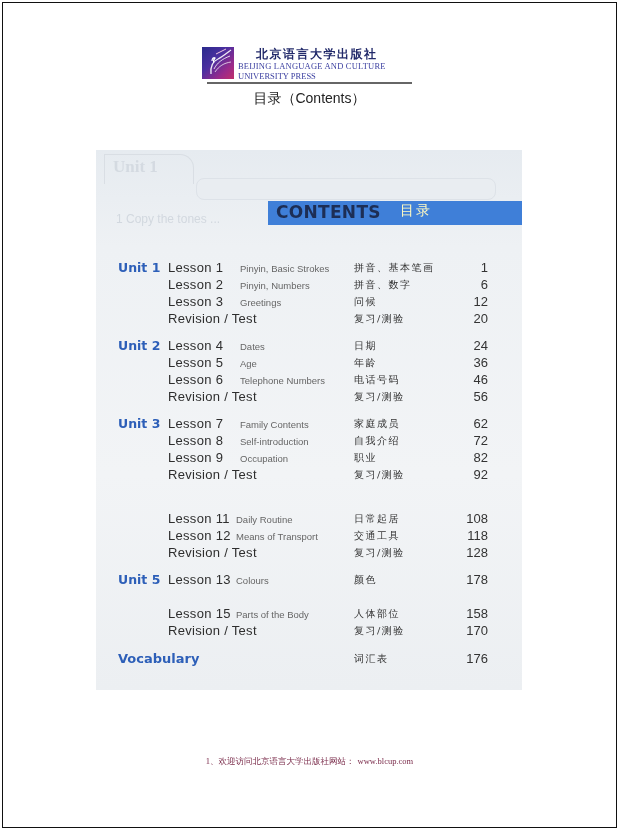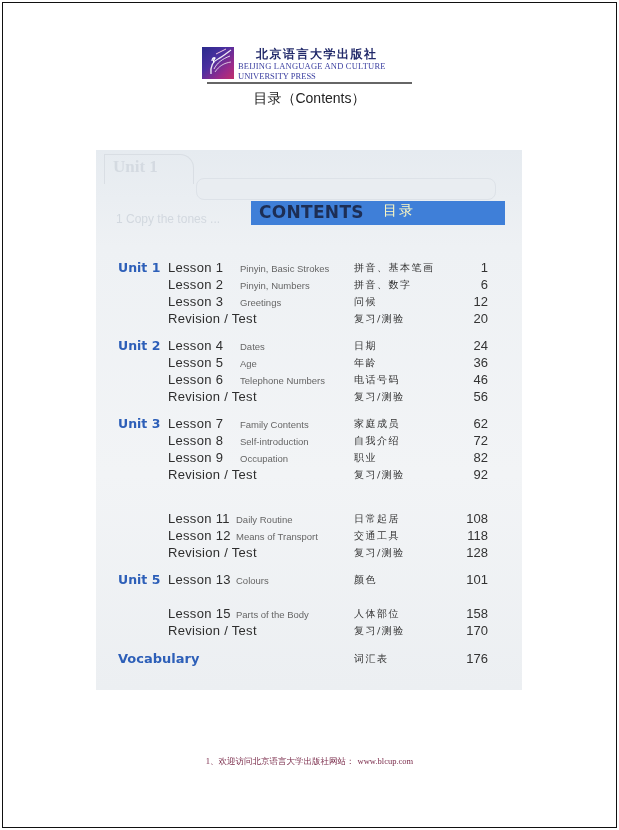--- a/index.html
+++ b/index.html
@@ -17,21 +17,21 @@
   .header-rule { position:absolute; left:207px; top:82px; width:205px; height:2px; background:#666; }
   .doc-title { position:absolute; left:0; width:619px; top:90px; text-align:center; font-size:14px; color:#222; }
 
   
   .scan { position:absolute; left:96px; top:150px; width:426px; height:540px;
     background:linear-gradient(180deg,#e6ebf0 0%,#eef1f4 18%,#f2f4f6 60%,#eceff2 100%); overflow:hidden; }
   .ghost-tab { position:absolute; left:8px; top:4px; width:90px; height:30px; border:1px solid #d9dee4; border-bottom:none; border-radius:0 14px 0 0;
     font-family:"Liberation Serif", serif; font-size:17px; font-weight:bold; color:#d4dae1; padding:2px 8px; }
     .ghost-bar { position:absolute; left:100px; top:28px; width:300px; height:22px; border:1px solid #dde2e8; border-radius:8px; background:#e9edf1; }
   .ghost-line { position:absolute; left:20px; top:62px; width:150px; font-size:12px; color:#d2d8df; }
-  .contents-banner { position:absolute; left:155px; top:51px; width:254px; height:24px; background:#3f7fd8; }
+  .contents-banner { position:absolute; left:172px; top:51px; width:254px; height:24px; background:#3f7fd8; }
   .contents-banner .en { position:absolute; left:8px; top:1px; font-family:"DejaVu Sans", sans-serif; font-weight:bold; font-size:17px; color:#1d2e55; letter-spacing:0.3px; }
   .contents-banner .cn { position:absolute; left:132px; top:1px; font-size:14px; color:#fef9c3; letter-spacing:2px; }
 
   .toc { position:absolute; left:0; top:0; width:426px; height:540px; }
   .row { position:absolute; height:17px; width:426px; left:0; }
   .unit-label { position:absolute; left:22px; top:0; font-family:"DejaVu Sans", sans-serif; font-size:12.5px; font-weight:bold; color:#2d5fb8; }
   .lesson-label { position:absolute; left:72px; top:0; font-size:13px; color:#2e2e2e; letter-spacing:0.3px; }
   .topic-en { position:absolute; top:3px; font-size:9.5px; color:#666; }
   .topic-cn { position:absolute; left:258px; top:1px; font-family:"DejaVu Serif", serif; font-size:10px; color:#333; letter-spacing:1.5px; }
   .page-num { position:absolute; right:34px; top:0; font-size:13px; color:#333; text-align:right; }
@@ -163,21 +163,21 @@
       <span class="lesson-label">Revision / Test</span>
       <span class="topic-cn">复习/测验</span>
       <span class="page-num">128</span>
     </div>
 
     <div class="row" style="top:422px">
       <span class="unit-label">Unit 5</span>
       <span class="lesson-label">Lesson 13</span>
       <span class="topic-en" style="left:140px">Colours</span>
       <span class="topic-cn">颜色</span>
-      <span class="page-num">101</span>
+      <span class="page-num">178</span>
     </div>
     <div class="row" style="top:456px">
       <span class="lesson-label">Lesson 15</span>
       <span class="topic-en" style="left:140px">Parts of the Body</span>
       <span class="topic-cn">人体部位</span>
       <span class="page-num">158</span>
     </div>
     <div class="row" style="top:473px">
       <span class="lesson-label">Revision / Test</span>
       <span class="topic-cn">复习/测验</span>

